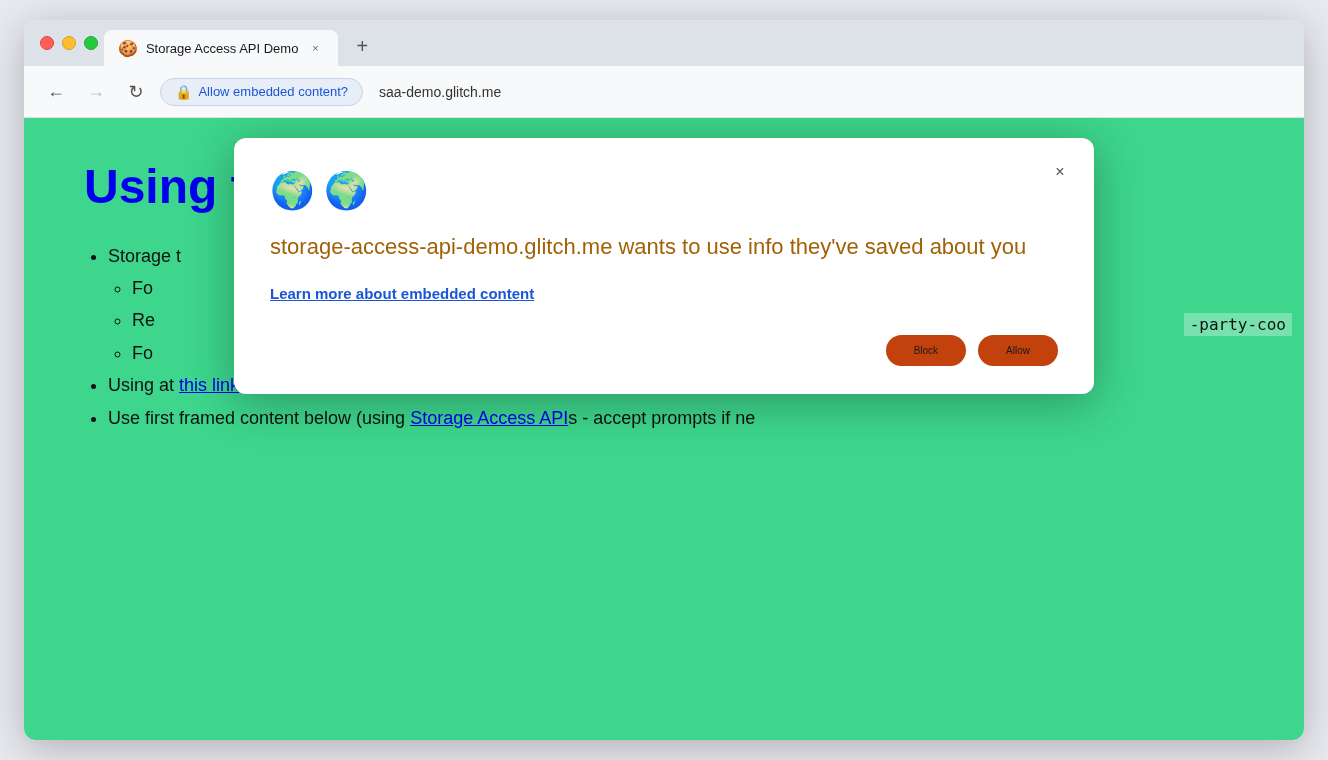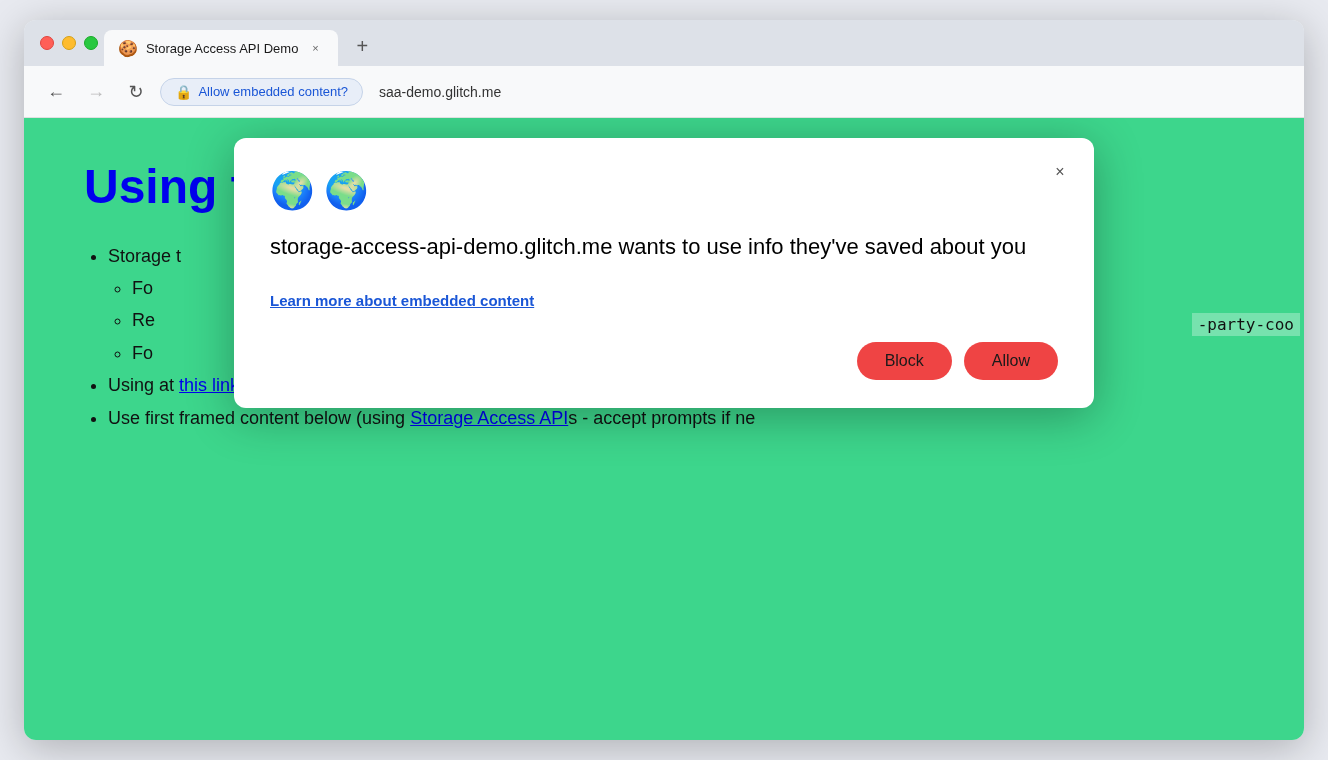--- a/index.html
+++ b/index.html
@@ -203,21 +203,21 @@
       top: 40px;
       font-size: 72px;
       font-weight: 900;
       color: #0000ee;
       padding-right: 0;
       line-height: 1.1;
     }
 
     .right-overlay-code {
       position: absolute;
-      right: 4px;
+      right: 12px;
       top: 195px;
       font-size: 16px;
       font-family: monospace;
       color: #111;
       background: rgba(255,255,255,0.3);
       padding: 2px 6px;
     }
 
     
     .dialog-overlay {
@@ -263,23 +263,23 @@
     }
 
     .globe-icon {
       font-size: 36px;
       color: #555;
     }
 
     .dialog-title {
       font-size: 22px;
       font-weight: 500;
-      color: #000000;
+      color: #a16207;
       line-height: 1.4;
-      margin-bottom: 29px;
+      margin-bottom: 22px;
     }
 
     .dialog-body {
       font-size: 15px;
       color: #444;
       line-height: 1.5;
       margin-bottom: 18px;
     }
 
     .dialog-link {
@@ -294,24 +294,24 @@
       display: flex;
       justify-content: flex-end;
       gap: 12px;
       margin-top: 32px;
     }
 
     .dialog-btn {
       padding: 10px 28px;
       border-radius: 20px;
       border: none;
-      font-size: 16px;
+      font-size: 10px;
       font-weight: 500;
       cursor: pointer;
-      background: #ef4444;
+      background: #c2410c;
       color: #1a1a1a;
     }
   </style>
 </head>
 <body>
 
 <div class="browser-window">
 
   <div class="tab-bar">
     <div class="traffic-lights">

